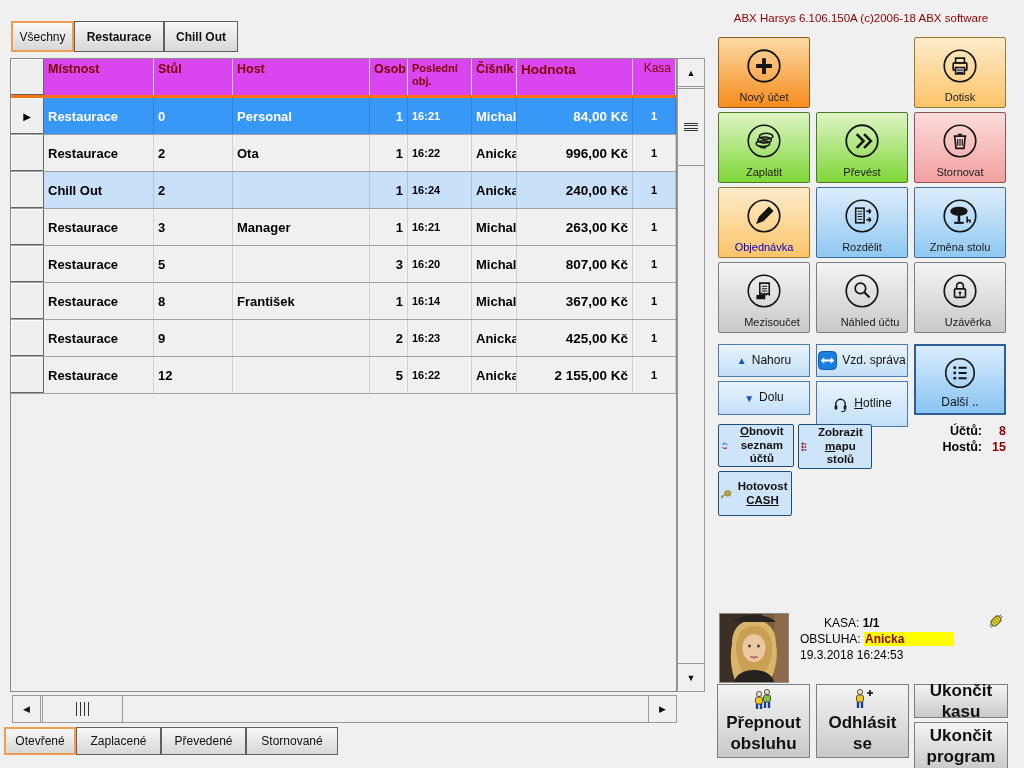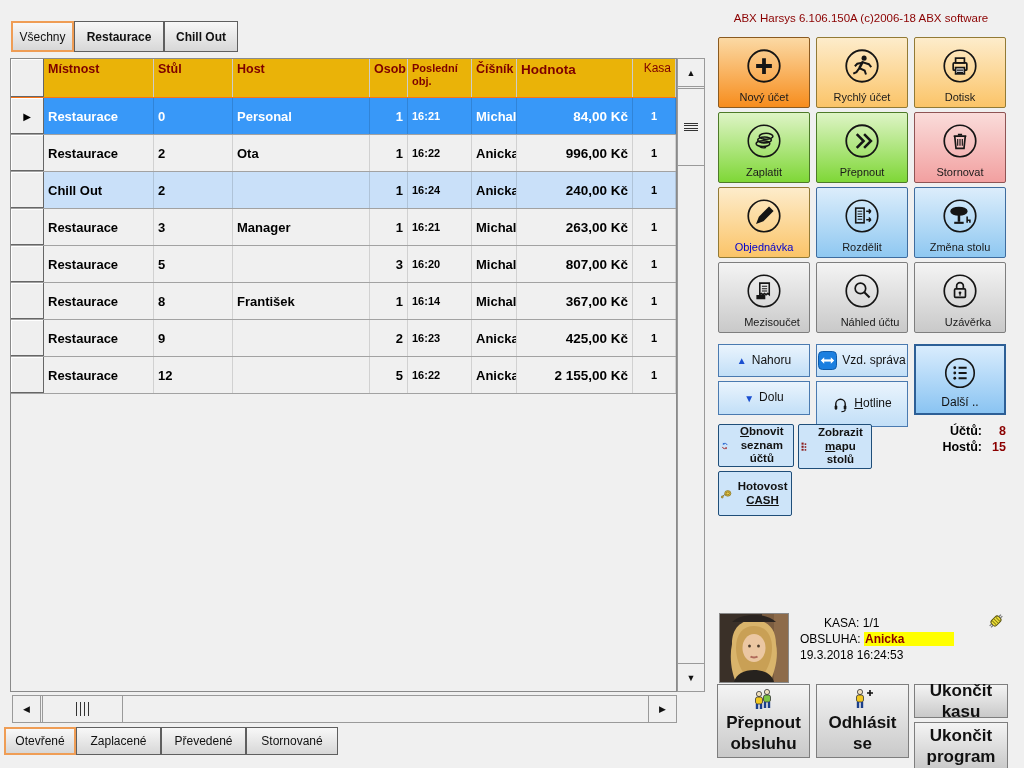--- a/index.html
+++ b/index.html
@@ -18,21 +18,21 @@
   #tab-chillout  { left:164px; top:21px; width:74px; }
 
   #tab-otevrene   { left:4px;   top:727px; width:72px;  height:28px; }
   #tab-zaplacene  { left:76px;  top:727px; width:85px;  height:28px; }
   #tab-prevedene  { left:161px; top:727px; width:85px;  height:28px; }
   #tab-stornovane { left:246px; top:727px; width:92px;  height:28px; }
 
   
   #grid { position:absolute; left:10px; top:58px; width:667px; height:634px;
           border:1px solid #8a8a8a; background:#f0f0f0; overflow:hidden; }
-  .grid-header { display:flex; height:39px; border-bottom:1px solid #f97316; background:#eab308; }
+  .grid-header { display:flex; height:39px; border-bottom:3px solid #f97316; background:#d946ef; }
   .hcell { border-right:1px solid #cccccc; font-weight:bold; color:#7d0000; font-size:12.5px;
            padding:3px 4px 0 4px; overflow:hidden; line-height:1.15; }
   .hcell.right { text-align:right; }
   .grid-row { display:flex; height:37px; border-bottom:1px solid #a2a2a2; background:#f0f0f0; }
   .cell { border-right:1px solid rgba(0,0,0,.13); display:flex; align-items:center;
           padding:0 4px; font-weight:bold; font-size:13px; color:#000;
           white-space:nowrap; overflow:hidden; }
   .c-gutter   { width:33px; flex:0 0 33px; background:#efefef; border-right:1px solid #666;
                 box-shadow:inset 0 -1px 0 #666, inset 1px 0 0 #fff, inset 0 1px 0 #fff;
                 justify-content:center; }
@@ -110,21 +110,21 @@
   #counters { position:absolute; right:18px; top:424px; font-size:12.5px; font-weight:bold; color:#000; }
   #counters .crow { display:flex; justify-content:flex-end; margin-bottom:2px; }
   #counters .cval { width:24px; text-align:right; color:#8b0000; }
 
   
   #avatar-box { position:absolute; left:719px; top:613px; width:70px; height:70px;
                 border:1px solid #8a8a8a; background:#443428; overflow:hidden; }
   #session-info { position:absolute; left:800px; top:615px; width:200px; font-size:12px;
                   color:#000; line-height:1.35; white-space:nowrap; }
   #session-info .l1 { margin-left:24px; }
-  #session-info b { font-weight:normal; }
+  #session-info b { font-weight:bold; }
   .obsluha-val { background:#ffff00; color:#8b0000; font-weight:bold; padding:0 50px 0 1px; }
   #connector { position:absolute; left:985px; top:610px; }
 
   .sessbtn { position:absolute; background:linear-gradient(#f4f4f4,#c9c9c9); border:1px solid #7e7e7e;
              display:flex; flex-direction:column; align-items:center; justify-content:center;
              font-size:17px; font-weight:bold; color:#111; text-align:center; line-height:1.25;
              cursor:default; gap:2px; }
   #btn-prepnout { left:717px; top:684px; width:93px; height:74px; }
   #btn-odhlasit { left:816px; top:684px; width:93px; height:74px; }
   #btn-ukoncit-kasu    { left:914px; top:684px; width:94px; height:34px; }
@@ -288,29 +288,20 @@
 
   <div id="app-title">ABX Harsys 6.106.150A  (c)2006-18 ABX software</div>
 
   <div class="bigbtn g-orange" style="left:718px;top:37px;">
     <svg class="icn" width="42" height="42" viewBox="0 0 40 40" fill="none" stroke="#151515" stroke-width="1.7">
       <circle cx="20" cy="20" r="15"></circle>
         <path d="M12.5 20h15M20 12.5v15" stroke-width="3.6"></path>
     </svg>
     <span>Nový účet</span>
   </div>
-  <div class="bigbtn g-lorange" style="left:816px;top:37px;">
-    <svg class="icn" width="42" height="42" viewBox="0 0 40 40" fill="none" stroke="#151515" stroke-width="1.7">
-      <circle cx="20" cy="20" r="15"></circle>
-      <circle cx="22" cy="12.5" r="2.4" fill="#151515" stroke="none"></circle>
-      <path d="M21 15.5 L17.5 22" stroke-width="2.4"></path>
-      <path d="M21 16.5 l5.5 1.8 2.3 2.8M20.5 17 l-5 .8 -2.3 2.4M17.5 22 l5 2.3 1.3 3.8M17.5 22 l-2.8 3.8 -3 1.4" stroke-width="1.9"></path>
-    </svg>
-    <span>Rychlý účet</span>
-  </div>
   <div class="bigbtn g-lorange" style="left:914px;top:37px;">
     <svg class="icn" width="42" height="42" viewBox="0 0 40 40" fill="none" stroke="#151515" stroke-width="1.6">
       <circle cx="20" cy="20" r="15"></circle>
       <rect x="13.5" y="17" width="13" height="7" rx="1"></rect>
       <rect x="15.8" y="12.5" width="8.4" height="4.5"></rect>
       <rect x="15.8" y="21.5" width="8.4" height="6" fill="#fff"></rect>
       <path d="M17 24h6M17 26h6" stroke-width="1.1"></path>
     </svg>
     <span>Dotisk</span>
   </div>
@@ -323,21 +314,21 @@
       <ellipse cx="19" cy="22.5" rx="6.5" ry="2.8"></ellipse>
       <path d="M16 25.5c1.5 1 4.5 1.2 6 .6" stroke-width="1.2"></path>
     </svg>
     <span>Zaplatit</span>
   </div>
   <div class="bigbtn g-green" style="left:816px;top:112px;">
     <svg class="icn" width="42" height="42" viewBox="0 0 40 40" fill="none" stroke="#151515" stroke-width="2.4">
       <circle cx="20" cy="20" r="15" stroke-width="1.7"></circle>
       <path d="M15 13.5l6.5 6.5-6.5 6.5M22 13.5l6.5 6.5-6.5 6.5"></path>
     </svg>
-    <span>Přepnout</span>
+    <span>Převést</span>
   </div>
   <div class="bigbtn g-red" style="left:914px;top:112px;">
     <svg class="icn" width="42" height="42" viewBox="0 0 40 40" fill="none" stroke="#151515" stroke-width="1.6">
       <circle cx="20" cy="20" r="15"></circle>
       <path d="M15 15.5h10l-1.2 11.5h-7.6z"></path>
       <path d="M14 15.5h12M18 13.8h4"></path>
       <path d="M17.8 18v6.5M20 18v6.5M22.2 18v6.5" stroke-width="1.1"></path>
     </svg>
     <span>Stornovat</span>
   </div>

